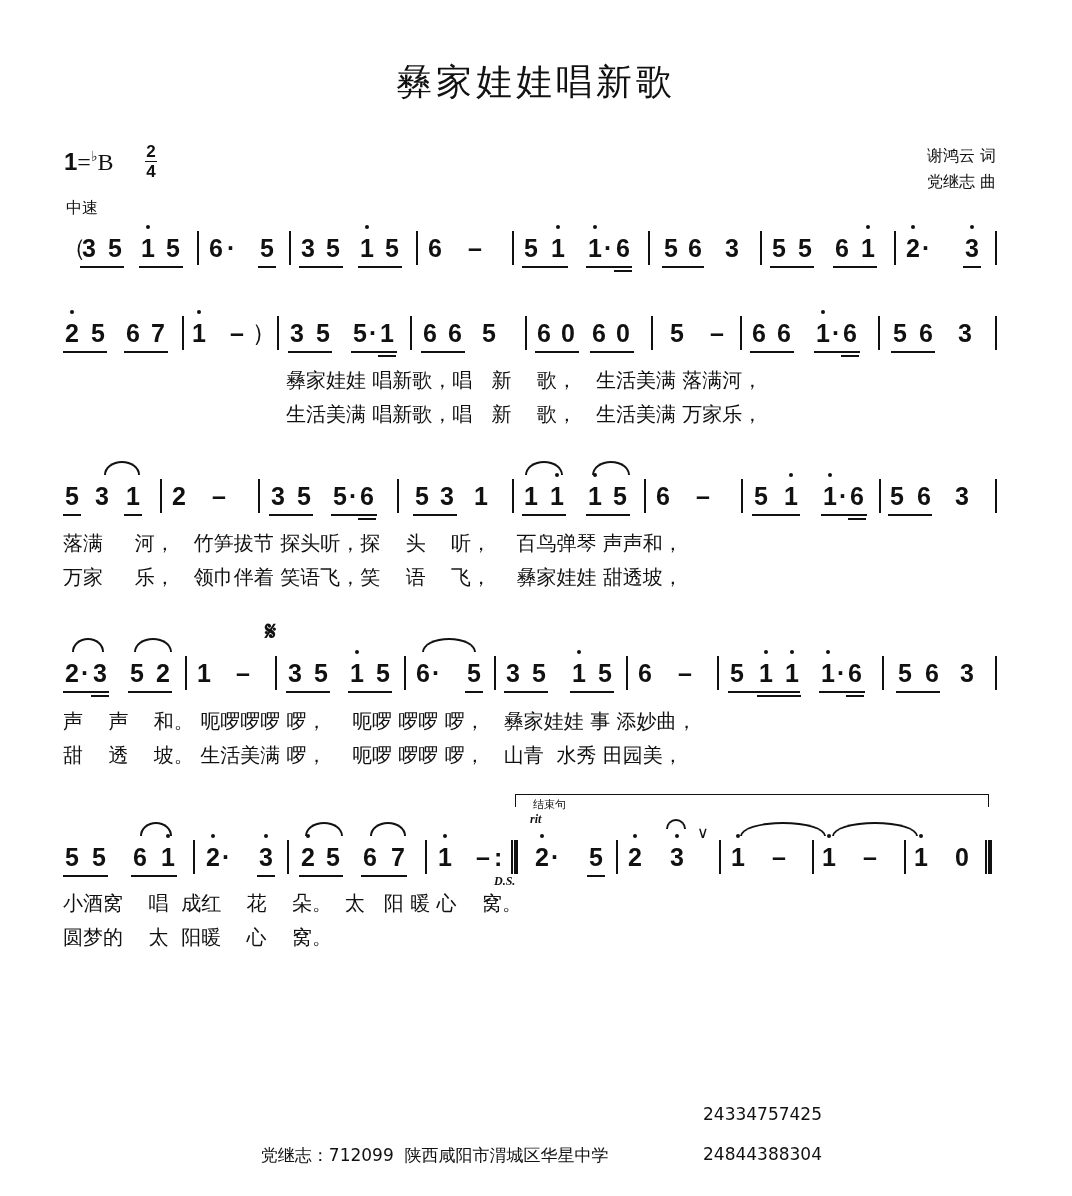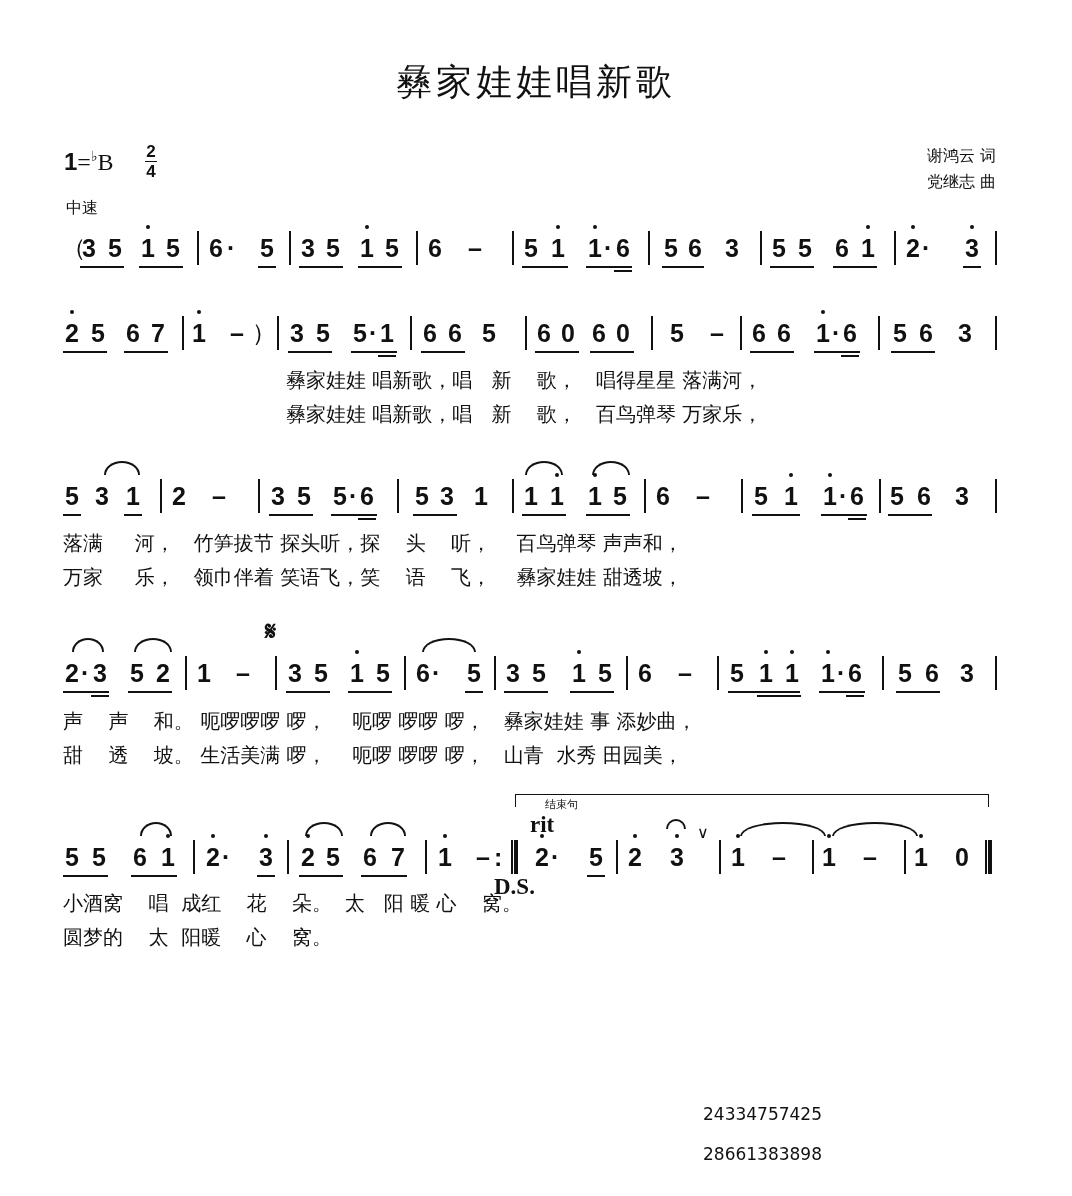--- a/index.html
+++ b/index.html
@@ -14,21 +14,21 @@
   .credits{position:absolute;top:143px;right:76px;font-family:"DejaVu Serif",serif;font-size:16px;line-height:26px;text-align:right;}
   .n{position:absolute;font-family:"Liberation Sans",sans-serif;font-weight:bold;font-size:25px;line-height:30px;width:18px;text-align:center;}
   .n .hi{position:absolute;left:7px;top:-8px;width:4px;height:4px;border-radius:50%;background:#111;}
   .ul{position:absolute;height:2px;background:#111;}
   .bar{position:absolute;width:2px;height:34px;background:#111;}
   .dbar{position:absolute;width:7px;height:34px;border-left:2px solid #111;border-right:4px solid #111;box-sizing:border-box;}
   .tie{position:absolute;height:14px;border:2px solid #111;border-bottom:none;border-radius:50% 50% 0 0/100% 100% 0 0;box-sizing:border-box;}
   .paren{position:absolute;font-family:"DejaVu Sans",sans-serif;font-size:24px;line-height:30px;}
   .lyr{position:absolute;font-family:"DejaVu Serif",serif;font-size:20px;white-space:pre;letter-spacing:0px;}
   .seg{position:absolute;font-family:"DejaVu Serif",serif;font-size:26px;font-weight:bold;}
-  .it{position:absolute;font-family:"Liberation Serif",serif;font-weight:bold;font-size:23px;}
+  .it{position:absolute;font-family:"Liberation Serif",serif;font-style:italic;font-weight:bold;font-size:12px;}
   .box{position:absolute;border:1.5px solid #111;border-bottom:none;height:12px;}
   .boxlbl{position:absolute;font-family:"DejaVu Sans",sans-serif;font-size:11px;}
   .fermata{position:absolute;width:20px;height:10px;border:2.5px solid #111;border-bottom:none;border-radius:10px 10px 0 0;box-sizing:border-box;}
   .breath{position:absolute;font-family:"DejaVu Sans",sans-serif;font-size:16px;}
   .footer{position:absolute;left:250px;font-family:"DejaVu Sans",sans-serif;font-size:17px;white-space:pre;}
   .footer .ph{position:absolute;left:453px;}
 </style>
 </head>
 <body>
 
@@ -290,35 +290,35 @@
     <div class="bar" style="left: 812px; top: 840px;"></div>
     <div class="n" style="left: 820px; top: 842px;">1<span class="hi"></span></div>
     <div class="n" style="left: 861px; top: 842px;">–</div>
     <div class="tie" style="left: 832px; top: 822px; width: 86px;"></div>
     <div class="bar" style="left: 904px; top: 840px;"></div>
     <div class="n" style="left: 912px; top: 842px;">1<span class="hi"></span></div>
     <div class="n" style="left: 953px; top: 842px;">0</div>
     <div class="dbar" style="left: 985px; top: 840px;"></div>
   </div>
 
-<div class="lyr" style="left:286px;top:367px">彝家娃娃 唱新歌，唱   新    歌，   唱得星星 落满河，</div>
-<div class="lyr" style="left:286px;top:401px">彝家娃娃 唱新歌，唱   新    歌，   百鸟弹琴 万家乐，</div>
+<div class="lyr" style="left:286px;top:367px">彝家娃娃 唱新歌，唱   新    歌，   生活美满 落满河，</div>
+<div class="lyr" style="left:286px;top:401px">生活美满 唱新歌，唱   新    歌，   生活美满 万家乐，</div>
 <div class="lyr" style="left:63px;top:530px">落满     河，   竹笋拔节 探头听，探    头    听，    百鸟弹琴 声声和，</div>
 <div class="lyr" style="left:63px;top:564px">万家     乐，   领巾伴着 笑语飞，笑    语    飞，    彝家娃娃 甜透坡，</div>
 <div class="lyr" style="left:63px;top:708px">声    声    和。 呃啰啰啰 啰，    呃啰 啰啰 啰，   彝家娃娃 事 添妙曲，</div>
 <div class="lyr" style="left:63px;top:742px">甜    透    坡。 生活美满 啰，    呃啰 啰啰 啰，   山青  水秀 田园美，</div>
 <div class="lyr" style="left:63px;top:890px">小酒窝    唱  成红    花    朵。  太   阳 暖 心    窝。</div>
 <div class="lyr" style="left:63px;top:924px">圆梦的    太  阳暖    心    窝。</div>
 
 <div class="seg" style="left:265px;top:616px">𝄋</div>
 <div class="it" style="left:494px;top:874px">D.S.</div>
 <div class="it" style="left:530px;top:812px">rit</div>
 <div class="box" style="left:515px;top:794px;width:472px"></div>
-<div class="boxlbl" style="left:545px;top:797px">结束句</div>
+<div class="boxlbl" style="left:533px;top:797px">结束句</div>
 <div class="fermata" style="left:666px;top:819px"></div>
 <div class="breath" style="left:697px;top:823px">∨</div>
 
 <div class="footer" style="top:1084px">
   <span class="ph">24334757425</span>
 </div>
 <div class="footer" style="top:1124px">
-  <span class="ph">28661383898</span>
+  <span>党继志：712099  陕西咸阳市渭城区华星中学</span><span class="ph">24844388304</span>
 </div>
 
 </body></html>

